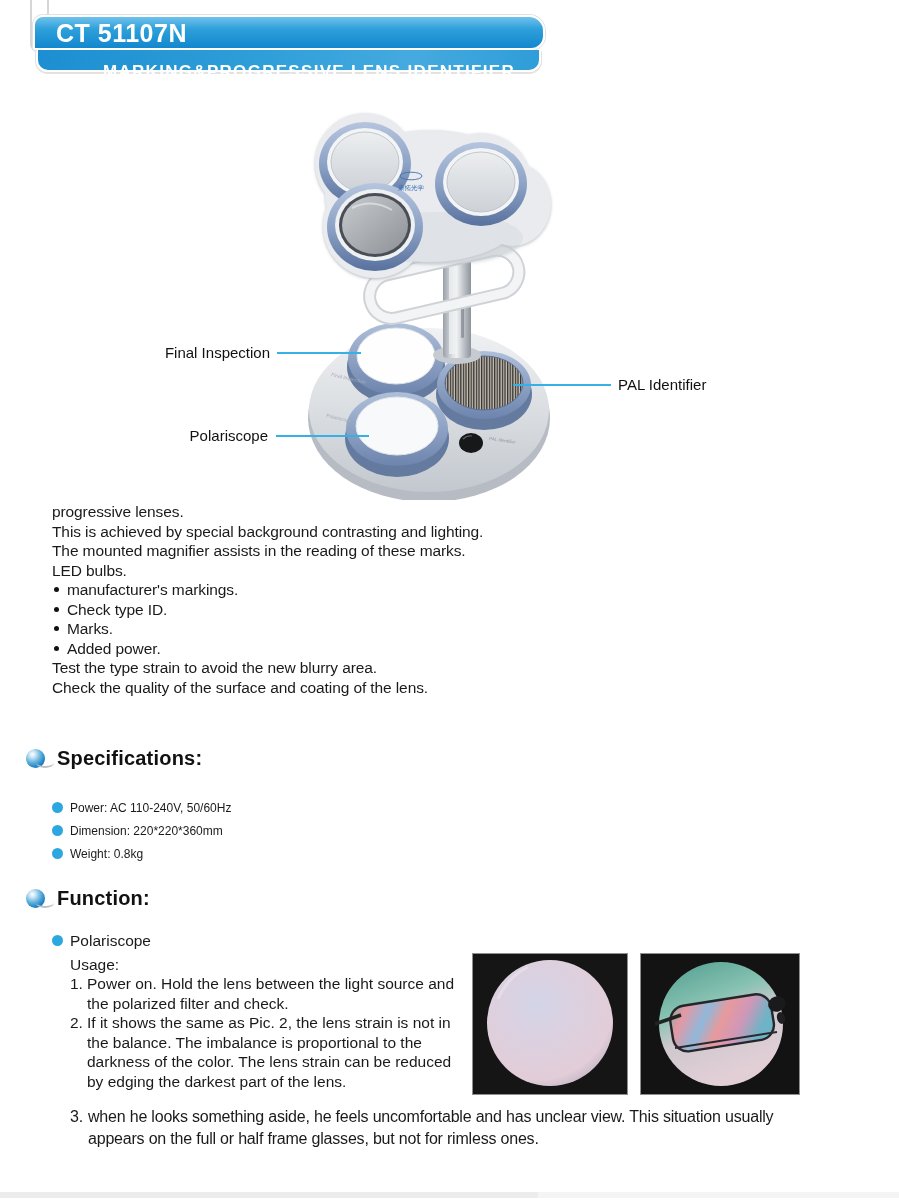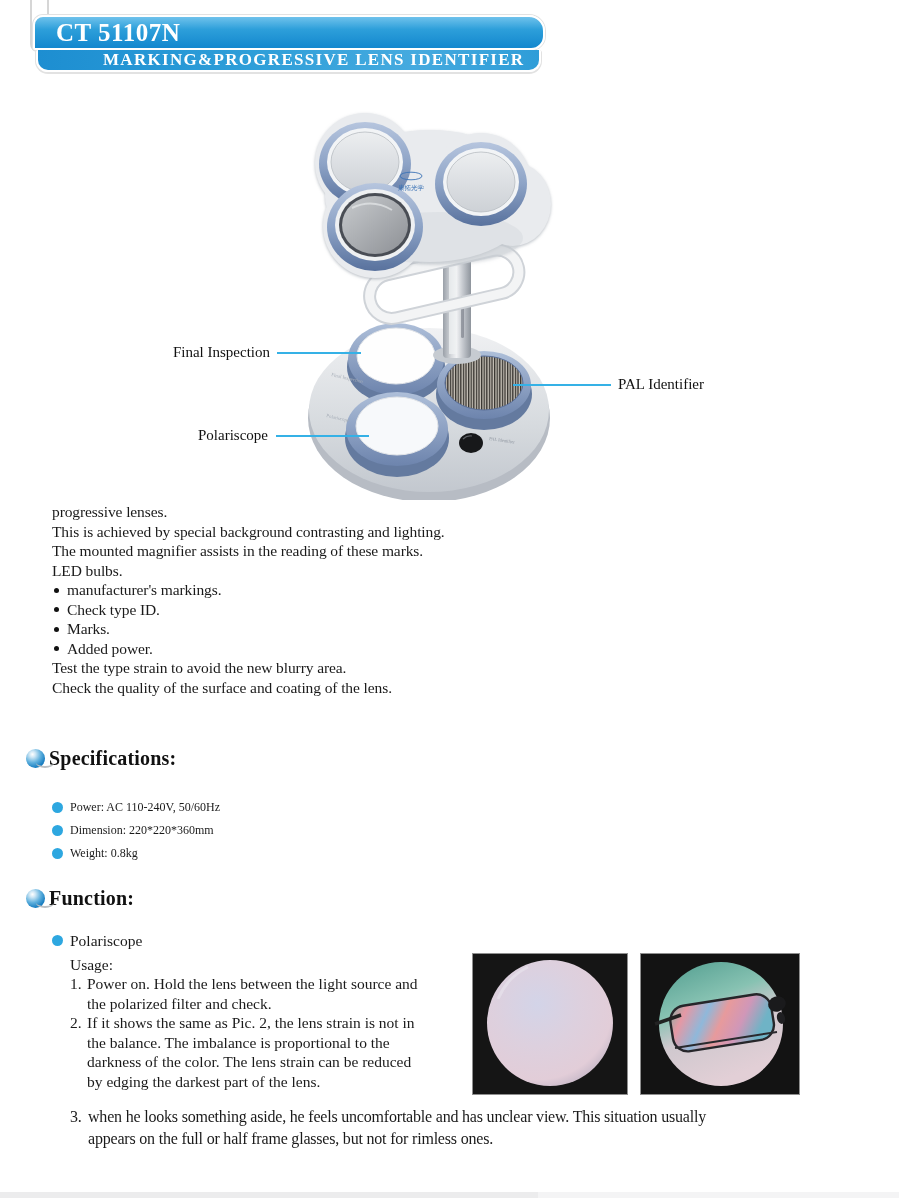--- a/index.html
+++ b/index.html
@@ -1,49 +1,49 @@
 <!DOCTYPE html>
 <html><head>
 <meta charset="utf-8">
 <style>
   html,body{margin:0;padding:0;background:#fff;}
   .page{position:relative;width:899px;height:1200px;background:#ffffff;overflow:hidden;
-        font-family:Liberation Serif, serif;color:#1a1a1a;}
+        font-family:Liberation Sans, sans-serif;color:#1a1a1a;}
 
   
   .page-curl{position:absolute;left:30px;top:-16px;width:15px;height:64px;background:#fff;
              border:2px solid #d6d6d6;border-radius:8px;}
   .banner1{position:absolute;left:33px;top:15px;width:512px;height:35px;
            background:linear-gradient(180deg,#6fc2ec 0%,#2d9fda 40%,#1387ce 100%);
            border:2px solid #fff;box-shadow:0 0 0 1px #e2e2e2;
            border-radius:10px 16px 14px 2px;box-sizing:border-box;}
   .banner1 .model{display:block;padding:2px 0 0 21px;color:#fff;font-weight:bold;
                   font-size:25px;letter-spacing:.5px;white-space:nowrap;}
   .banner2{position:absolute;left:36px;top:50px;width:505px;height:22px;
            background:linear-gradient(90deg,#1d8ed1 0%,#2f9fd9 45%,#45aadf 75%,#2f9dd8 100%);
            border:2px solid #fff;border-top:none;box-shadow:0 1px 0 1px #e2e2e2;
            border-radius:2px 2px 12px 12px;box-sizing:border-box;}
   .banner2 .subtitle{display:block;padding-left:65px;color:#fff;font-weight:bold;
-                     font-size:17px;line-height:19px;letter-spacing:1.3px;white-space:nowrap;}
+                     font-size:17px;line-height:19px;letter-spacing:1.3px;white-space:nowrap;margin-top:12px;}
 
   
   .device-svg{position:absolute;left:140px;top:110px;width:600px;height:390px;}
   .callout-line{position:absolute;height:2px;background:#35b1e6;}
   .callout{position:absolute;font-size:15px;color:#111;white-space:nowrap;}
   .callout.right-align{text-align:right;}
 
   
   .body-block{position:absolute;left:52px;top:502px;font-size:15.5px;line-height:19.5px;
               letter-spacing:-0.1px;}
   .body-block .line{white-space:nowrap;}
   .sdot{display:inline-block;width:5px;height:5px;border-radius:50%;background:#111;
         margin:0 8px 2px 2px;vertical-align:middle;}
 
   
-  .sec-header{position:absolute;display:flex;align-items:center;gap:4px;}
+  .sec-header{position:absolute;display:flex;align-items:center;gap:12px;}
   .sphere{width:19px;height:19px;border-radius:50%;position:relative;flex:0 0 auto;
           background:radial-gradient(circle at 34% 28%,#ffffff 0%,#cfe7f5 16%,#5fb0dd 45%,#1a7fc2 72%,#0d609f 100%);}
   .sphere::after{content:"";position:absolute;right:-9px;bottom:0px;width:18px;height:8px;
                  border-bottom:2px solid #bcc0c4;border-radius:50%;}
   .sec-title{font-weight:bold;font-size:20px;color:#111;letter-spacing:.2px;white-space:nowrap;}
 
   
   .spec-block{position:absolute;left:52px;top:796px;}
   .spec-row{display:flex;align-items:center;height:23px;white-space:nowrap;font-size:12px;}
   .bdot{width:11px;height:11px;border-radius:50%;background:#2da7e0;margin-right:7px;flex:0 0 auto;}

